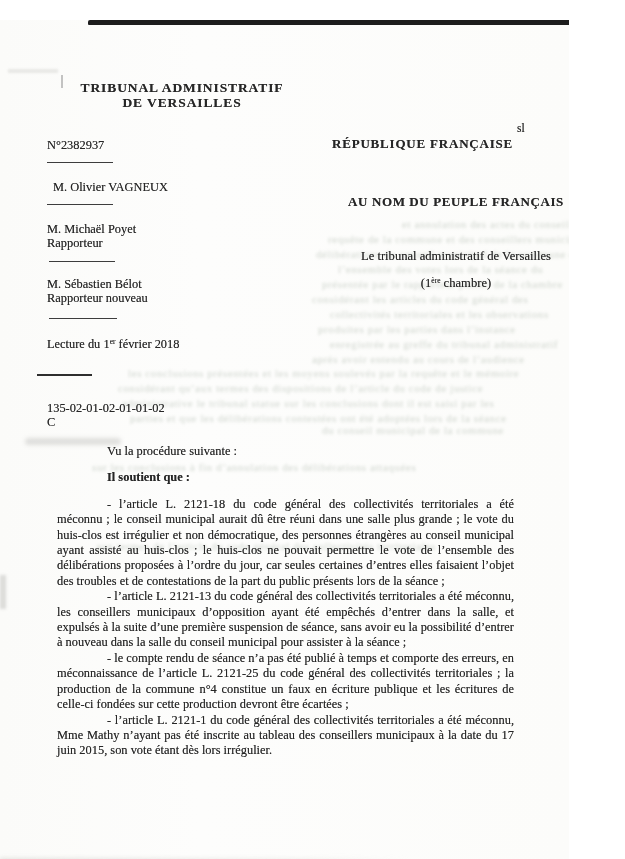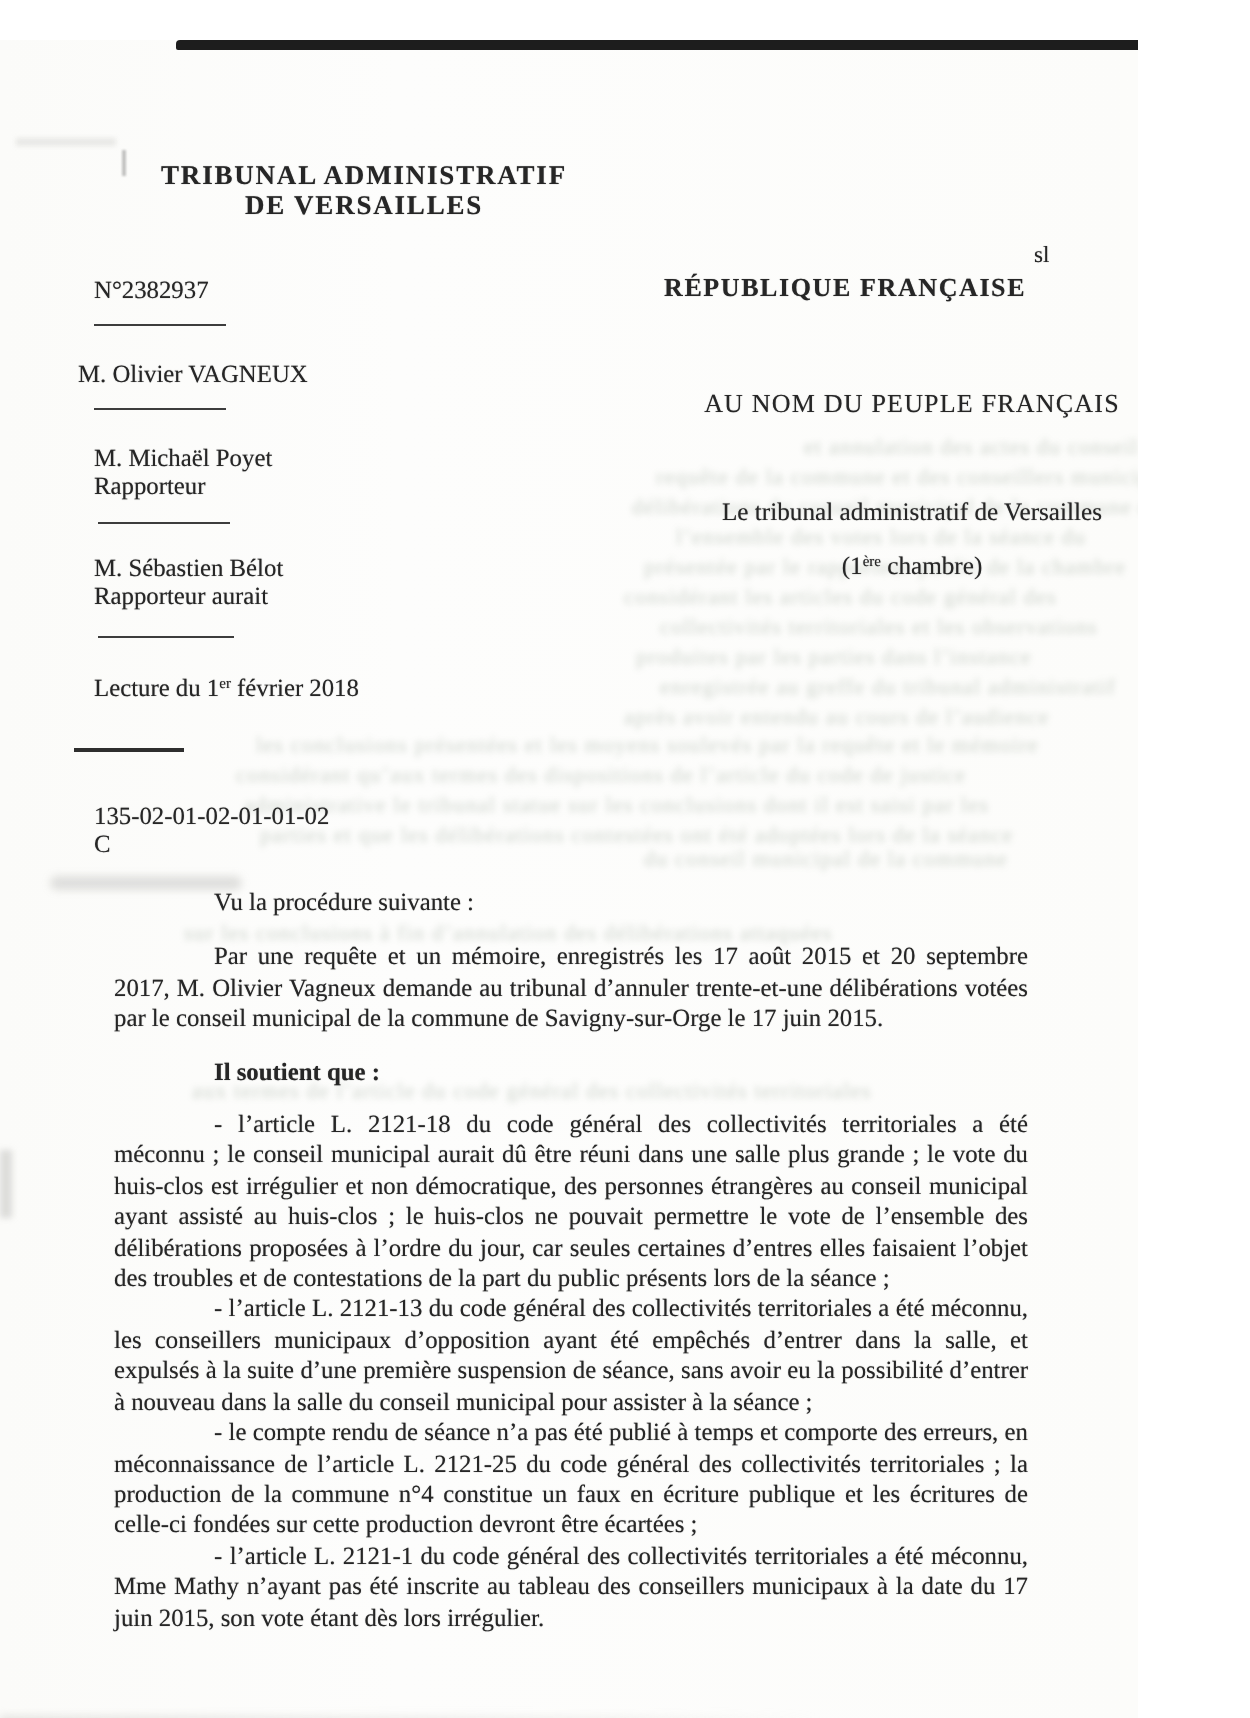--- a/index.html
+++ b/index.html
@@ -28,38 +28,38 @@
   .bottom-tint{position:absolute;left:0;top:838px;width:410px;height:21px;background:linear-gradient(90deg,rgba(204,204,198,0.5),rgba(214,214,208,0.25) 75%,rgba(220,220,214,0));filter:blur(2px);}
   .bleed-line{
     position:absolute;height:13px;white-space:nowrap;overflow:hidden;
     font-size:11px;letter-spacing:0.6px;color:#8c9a8a;opacity:0.42;filter:blur(1.6px);
   }
 
   
   .court-header{position:absolute;left:73px;top:61px;width:218px;text-align:center;
     font-weight:bold;font-size:13.5px;line-height:14.5px;letter-spacing:0.9px;}
   .case-number{position:absolute;left:47px;top:118px;font-size:12.4px;}
-  .party{position:absolute;left:39px;top:160px;font-size:12.4px;}
+  .party{position:absolute;left:53px;top:160px;font-size:12.4px;}
   .rapporteur-block{position:absolute;left:47px;top:202px;font-size:12.4px;line-height:14px;}
   .rapporteur-public-block{position:absolute;left:47px;top:257px;font-size:12.4px;line-height:14px;}
   .audience-block{position:absolute;left:47px;top:314px;font-size:12.4px;line-height:15px;}
   .reference-block{position:absolute;left:47px;top:381px;font-size:12.4px;line-height:14px;}
   .rule{position:absolute;height:1px;background:#3d3d3d;}
   .rule-1{left:47px;top:142px;width:66px;}
   .rule-2{left:47px;top:184px;width:66px;}
   .rule-3{left:49px;top:241px;width:66px;}
   .rule-4{left:49px;top:298px;width:68px;}
   .rule-5{left:37px;top:354px;width:55px;height:2px;background:#2e2e2e;}
 
   
   .marginal-note{position:absolute;left:517px;top:102px;font-size:11.5px;}
   .republique{position:absolute;left:332px;top:116px;width:248px;
     font-weight:bold;font-size:13px;letter-spacing:0.8px;}
   .au-nom{position:absolute;left:332px;top:174px;width:248px;text-align:center;
-    font-weight:normal;font-size:13px;letter-spacing:0.6px;}
+    font-weight:bold;font-size:13px;letter-spacing:0.6px;}
   .tribunal-line{position:absolute;left:332px;top:229px;width:248px;text-align:center;font-size:12.6px;}
   .chambre-line{position:absolute;left:332px;top:256px;width:248px;text-align:center;font-size:12.6px;}
   sup{font-size:7.5px;vertical-align:4px;letter-spacing:0;}
 
   
   .body-block{position:absolute;left:57px;top:424px;width:457px;
     font-size:12.4px;line-height:15.4px;text-align:justify;}
   .body-block p{margin:0;text-indent:50px;}
   .p-requete{margin-top:12px !important;}
   .p-soutient{margin-top:11px !important;font-weight:bold;}
@@ -109,21 +109,21 @@
   <div class="rule rule-2"></div>
 
   <div class="rapporteur-block txt">
     <div>M. Michaël Poyet</div>
     <div>Rapporteur</div>
   </div>
   <div class="rule rule-3"></div>
 
   <div class="rapporteur-public-block txt">
     <div>M. Sébastien Bélot</div>
-    <div>Rapporteur aurait</div>
+    <div>Rapporteur nouveau</div>
   </div>
   <div class="rule rule-4"></div>
 
   <div class="audience-block txt">
     <div><span>Lecture du 1</span><sup>er</sup><span> février 2018</span></div>
   </div>
   <div class="rule rule-5"></div>
 
   <div class="reference-block txt">
     <div>135-02-01-02-01-01-02</div>
@@ -131,21 +131,20 @@
   </div>
 
   <div class="marginal-note txt">sl</div>
   <div class="republique txt">RÉPUBLIQUE FRANÇAISE</div>
   <div class="au-nom txt">AU NOM DU PEUPLE FRANÇAIS</div>
   <div class="tribunal-line txt">Le tribunal administratif de Versailles</div>
   <div class="chambre-line txt"><span>(1</span><sup>ère</sup><span> chambre)</span></div>
 
   <div class="body-block txt">
     <p class="p-vu">Vu la procédure suivante&nbsp;:</p>
-    <p class="p-requete">Par une requête et un mémoire, enregistrés les 17 août 2015 et 20 septembre 2017, M. Olivier Vagneux demande au tribunal d’annuler trente-et-une délibérations votées par le conseil municipal de la commune de Savigny-sur-Orge le 17 juin 2015.</p>
     <p class="p-soutient">Il soutient que&nbsp;:</p>
     <p class="p-moyen-first">- l’article L. 2121-18 du code général des collectivités territoriales a été méconnu&nbsp;; le conseil municipal aurait dû être réuni dans une salle plus grande&nbsp;; le vote du huis-clos est irrégulier et non démocratique, des personnes étrangères au conseil municipal ayant assisté au huis-clos&nbsp;; le huis-clos ne pouvait permettre le vote de l’ensemble des délibérations proposées à l’ordre du jour, car seules certaines d’entres elles faisaient l’objet des troubles et de contestations de la part du public présents lors de la séance&nbsp;;</p>
     <p>- l’article L. 2121-13 du code général des collectivités territoriales a été méconnu, les conseillers municipaux d’opposition ayant été empêchés d’entrer dans la salle, et expulsés à la suite d’une première suspension de séance, sans avoir eu la possibilité d’entrer à nouveau dans la salle du conseil municipal pour assister à la séance&nbsp;;</p>
     <p>- le compte rendu de séance n’a pas été publié à temps et comporte des erreurs, en méconnaissance de l’article L. 2121-25 du code général des collectivités territoriales&nbsp;; la production de la commune n°4 constitue un faux en écriture publique et les écritures de celle-ci fondées sur cette production devront être écartées&nbsp;;</p>
     <p>- l’article L. 2121-1 du code général des collectivités territoriales a été méconnu, Mme Mathy n’ayant pas été inscrite au tableau des conseillers municipaux à la date du 17 juin 2015, son vote étant dès lors irrégulier.</p>
   </div>
 
 </div>
 
 </body></html>

